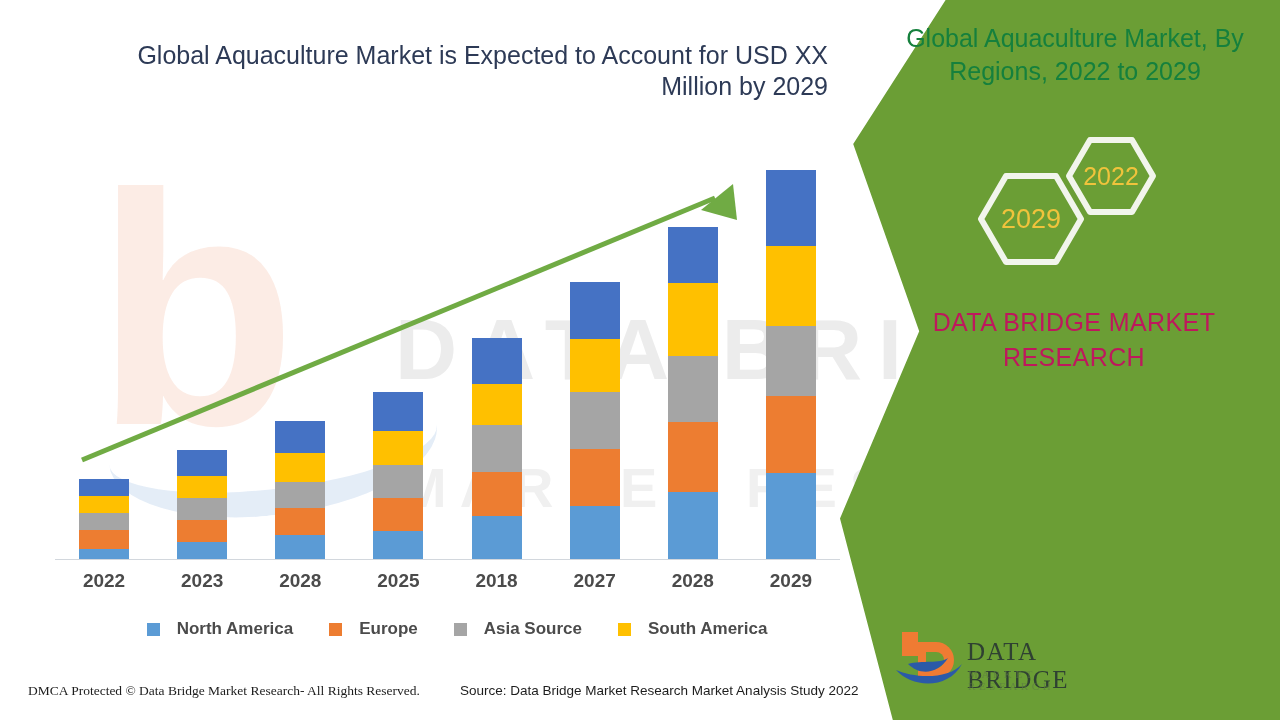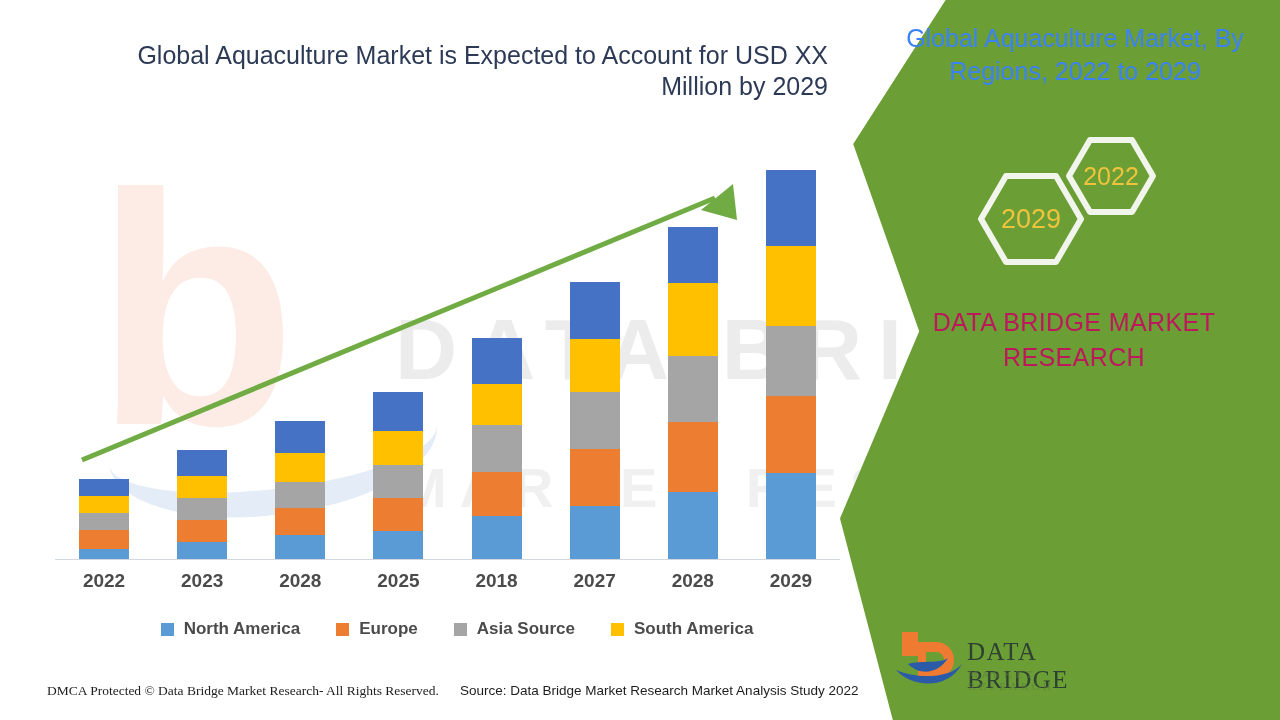--- a/index.html
+++ b/index.html
@@ -39,21 +39,21 @@
 
   
   #green-panel {
     position:absolute; right:0; top:0; width:440px; height:720px;
     background:#6b9e35;
     clip-path:polygon(24% 0%, 100% 0%, 100% 100%, 12% 100%, 0% 72%, 18% 46%, 3% 20%);
   }
   #panel-title {
     position:absolute; right:0; top:22px; width:440px;
     padding:0 28px 0 58px; text-align:center;
-    color:#3b82f6; font-size:25px; line-height:33px; font-weight:400;
+    color:#15803d; font-size:25px; line-height:33px; font-weight:400;
   }
   #hex-wrap { position:absolute; right:118px; top:132px; width:190px; height:160px; }
   .hex-label {
     position:absolute; width:100%; text-align:center;
     color:#f0c33c; font-weight:400;
   }
   #panel-brand {
     position:absolute; right:0; top:305px; width:440px;
     padding:0 34px 0 62px; text-align:center;
     color:#be185d; font-size:25px; line-height:35px; letter-spacing:.4px;
@@ -101,28 +101,28 @@
     color:#4b4b4b;
   }
 
   #arrow { position:absolute; left:55px; top:170px; width:785px; height:390px; pointer-events:none; }
 
   
   #legend {
     position:absolute; left:55px; top:616px; width:785px; height:26px;
     display:flex; align-items:center; justify-content:center; gap:17px;
   }
-  .legend-item { display:flex; align-items:center; gap:10px;padding-left:19px; }
+  .legend-item { display:flex; align-items:center; gap:17px;padding-left:19px; }
   .legend-swatch { width:13px; height:13px; flex:none; }
   .legend-label { font-size:17px; font-weight:700; color:#4b4b4b; white-space:nowrap; }
 
   
   #footer-left {
     position:absolute; left:28px; top:683px;
-    font-family:"Liberation Serif", serif; font-size:13.5px; color:#1d1d1d;margin-left:19px;
+    font-family:"Liberation Serif", serif; font-size:13.5px; color:#1d1d1d;
   }
   #footer-right {
     position:absolute; left:460px; top:683px;
     font-family:Liberation Sans, sans-serif; font-size:13.5px; color:#1d1d1d;
   }
 </style>
 </head>
 <body>
 
 <div id="watermark">

